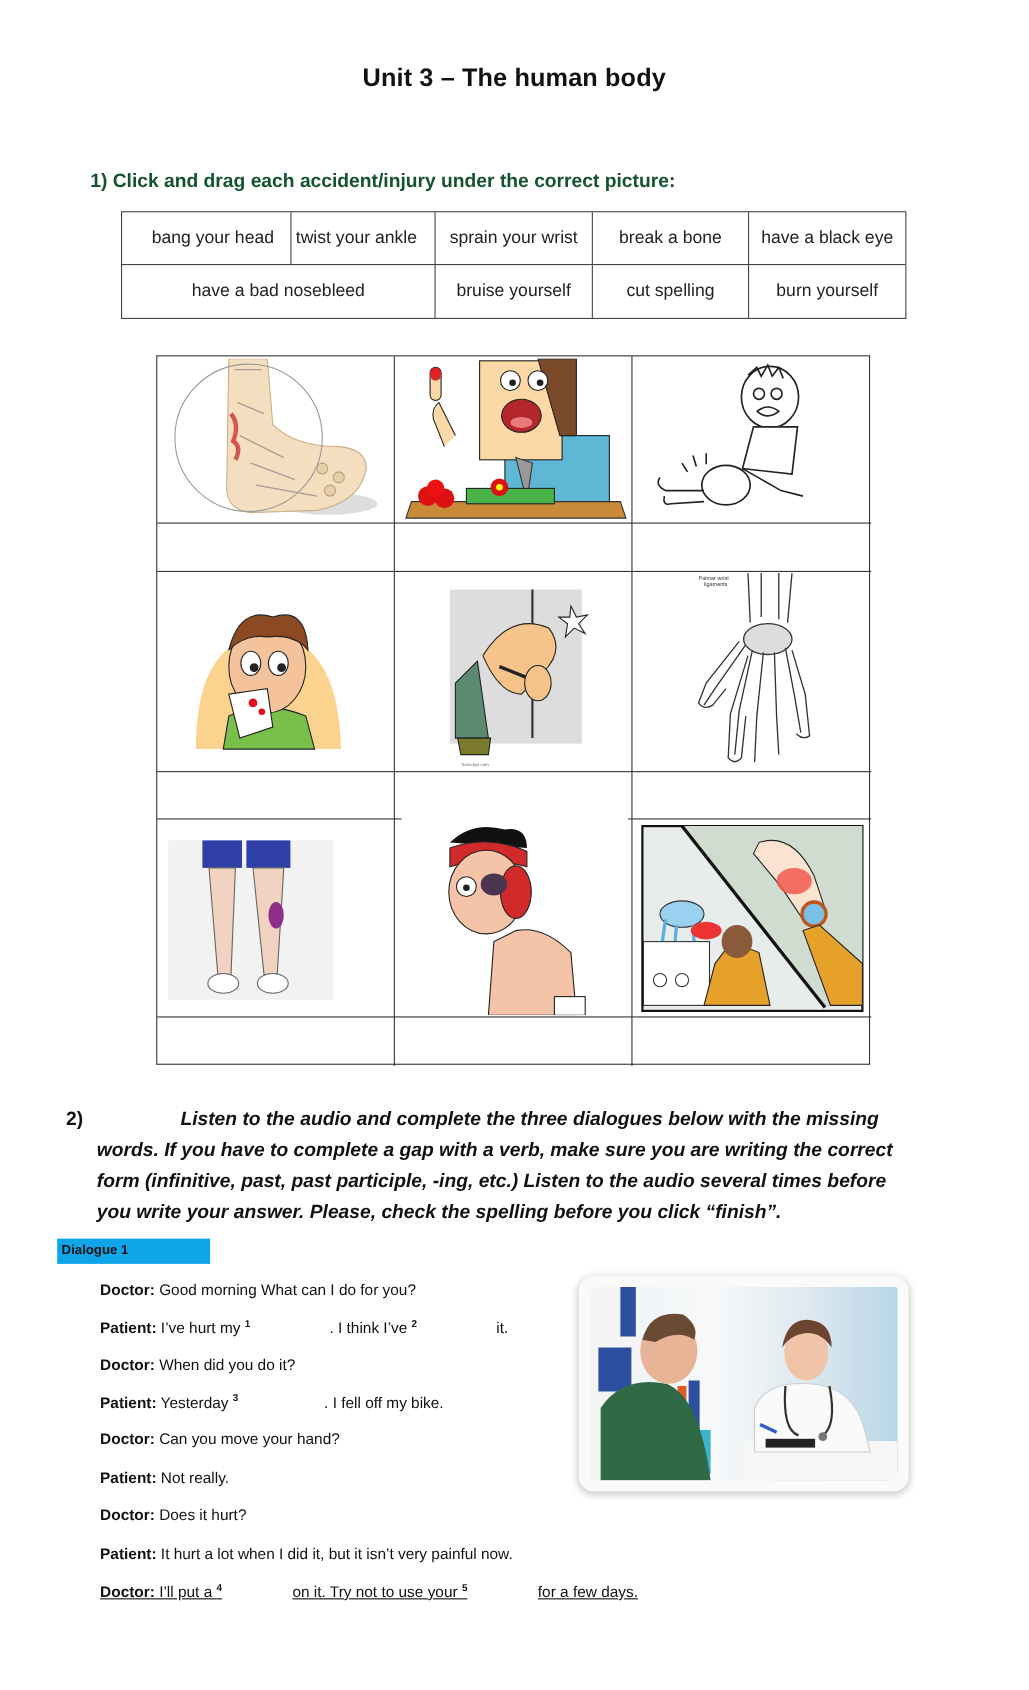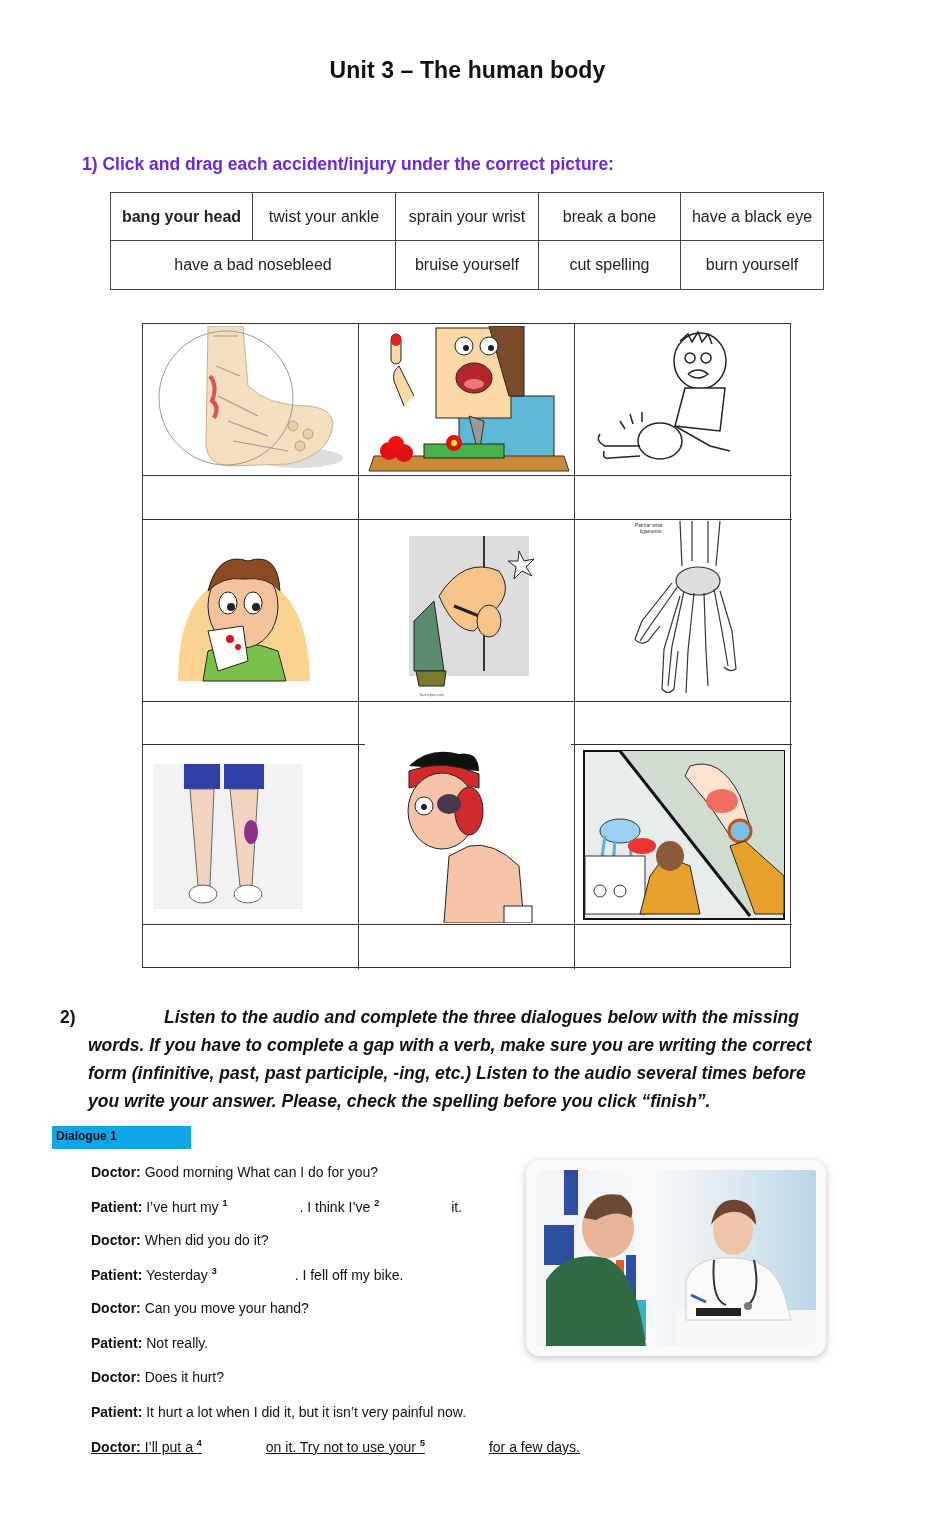--- a/index.html
+++ b/index.html
@@ -1,21 +1,21 @@
 <!DOCTYPE html>
 <html><head>
   <meta charset="utf-8">
   <style>
     * { box-sizing: border-box; margin: 0; padding: 0; }
     html, body { width: 935px; height: 1536px; background: #ffffff; }
     body { position: relative; font-family: "Liberation Sans", "DejaVu Sans", sans-serif; color: #111; overflow: hidden; }
 
     .title { position: absolute; left: 0; width: 935px; top: 57px; text-align: center; font-size: 23px; font-weight: bold; color: #111; letter-spacing: 0.1px; }
 
-    .q1 { position: absolute; left: 82px; top: 154px; font-size: 17.5px; font-weight: bold; color: #6d28d9; }
+    .q1 { position: absolute; left: 82px; top: 154px; font-size: 17.5px; font-weight: bold; color: #14532d; }
 
     
     .bank { position: absolute; left: 110px; top: 192px; width: 714px; height: 98px; border: 1.3px solid #444; }
     .bank .row { position: absolute; left: 0; width: 100%; height: 48px; }
     .bank .row.r1 { top: 0; border-bottom: 1.3px solid #444; }
     .bank .row.r2 { top: 48px; }
     .bank .cell { position: absolute; top: 0; height: 100%; display: flex; align-items: center; justify-content: center; font-size: 16px; color: #222; border-right: 1.3px solid #444; white-space: nowrap; cursor: grab; }
     .bank .cell.last { border-right: none; }
 
     
@@ -42,21 +42,21 @@
   </style>
 </head>
 <body>
 
 <div class="title">Unit 3 – The human body</div>
 
 <div class="q1">1)  Click and drag each accident/injury under the correct picture:</div>
 
 <div class="bank">
   <div class="row r1">
-    <div class="cell" style="left:0;width:142px;font-weight:bold;">bang your head</div>
+    <div class="cell" style="left:12px;width:142px;">bang your head</div>
     <div class="cell" style="left:142px;width:143px;">twist your ankle</div>
     <div class="cell" style="left:285px;width:143px;">sprain your wrist</div>
     <div class="cell" style="left:428px;width:142px;">break a bone</div>
     <div class="cell last" style="left:570px;width:142px;">have a black eye</div>
   </div>
   <div class="row r2">
     <div class="cell" style="left:0;width:285px;">have a bad nosebleed</div>
     <div class="cell" style="left:285px;width:143px;text-align:center;">bruise yourself</div>
     <div class="cell" style="left:428px;width:142px;">cut spelling</div>
     <div class="cell last" style="left:570px;width:142px;">burn yourself</div>

